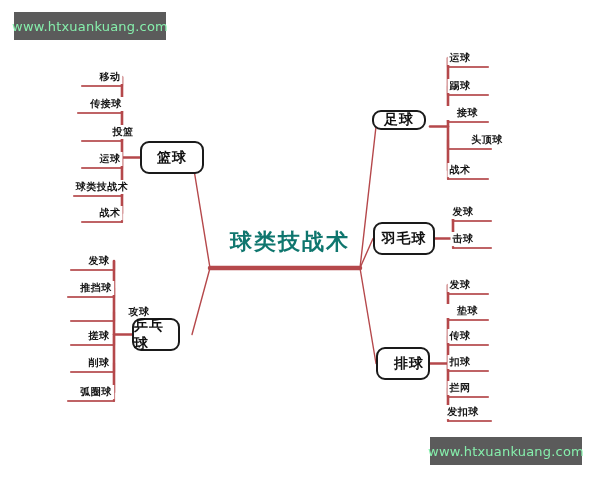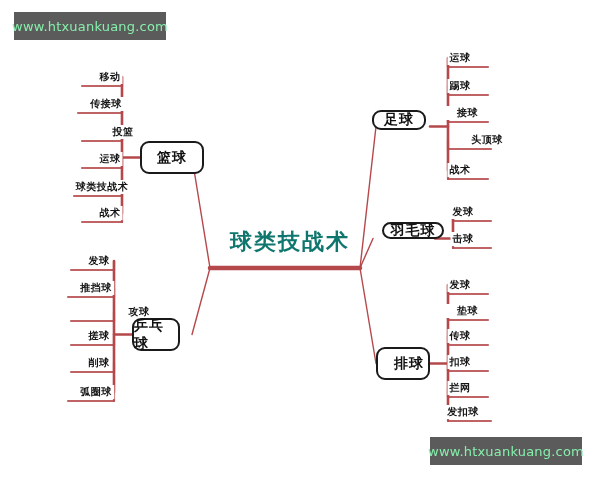--- a/index.html
+++ b/index.html
@@ -172,21 +172,21 @@
     <div class="leaf-label leaf-left" style="left: 99px; top: 312px; margin-left: 40px;">攻球</div>
     <div class="leaf-label leaf-left" style="left: 99px; top: 336px;">搓球</div>
     <div class="leaf-label leaf-left" style="left: 99px; top: 363px;">削球</div>
     <div class="leaf-label leaf-left" style="left: 96px; top: 392px;">弧圈球</div>
     <div class="node-box" style="left: 372px; top: 110px; width: 54px; height: 20px;">足球</div>
     <div class="leaf-label leaf-right" style="left: 460px; top: 58px;">运球</div>
     <div class="leaf-label leaf-right" style="left: 460px; top: 86px;">踢球</div>
     <div class="leaf-label leaf-right" style="left: 460px; top: 113px; padding-left: 17px;">接球</div>
     <div class="leaf-label leaf-right" style="left: 487px; top: 140px;">头顶球</div>
     <div class="leaf-label leaf-right" style="left: 460px; top: 170px;">战术</div>
-    <div class="node-box" style="left: 382px; top: 222px; width: 62px; height: 17px;">羽毛球</div>
+    <div class="node-box" style="left: 373px; top: 222px; width: 62px; height: 33px;">羽毛球</div>
     <div class="leaf-label leaf-right" style="left: 463px; top: 212px;">发球</div>
     <div class="leaf-label leaf-right" style="left: 463px; top: 239px;">击球</div>
     <div class="node-box" style="left: 376px; top: 347px; width: 54px; height: 33px; padding-left: 12px;">排球</div>
     <div class="leaf-label leaf-right" style="left: 460px; top: 285px;">发球</div>
     <div class="leaf-label leaf-right" style="left: 460px; top: 311px; padding-left: 17px;">垫球</div>
     <div class="leaf-label leaf-right" style="left: 460px; top: 336px;">传球</div>
     <div class="leaf-label leaf-right" style="left: 460px; top: 362px;">扣球</div>
     <div class="leaf-label leaf-right" style="left: 460px; top: 388px;">拦网</div>
     <div class="leaf-label leaf-right" style="left: 463px; top: 412px;">发扣球</div>
   </div>

